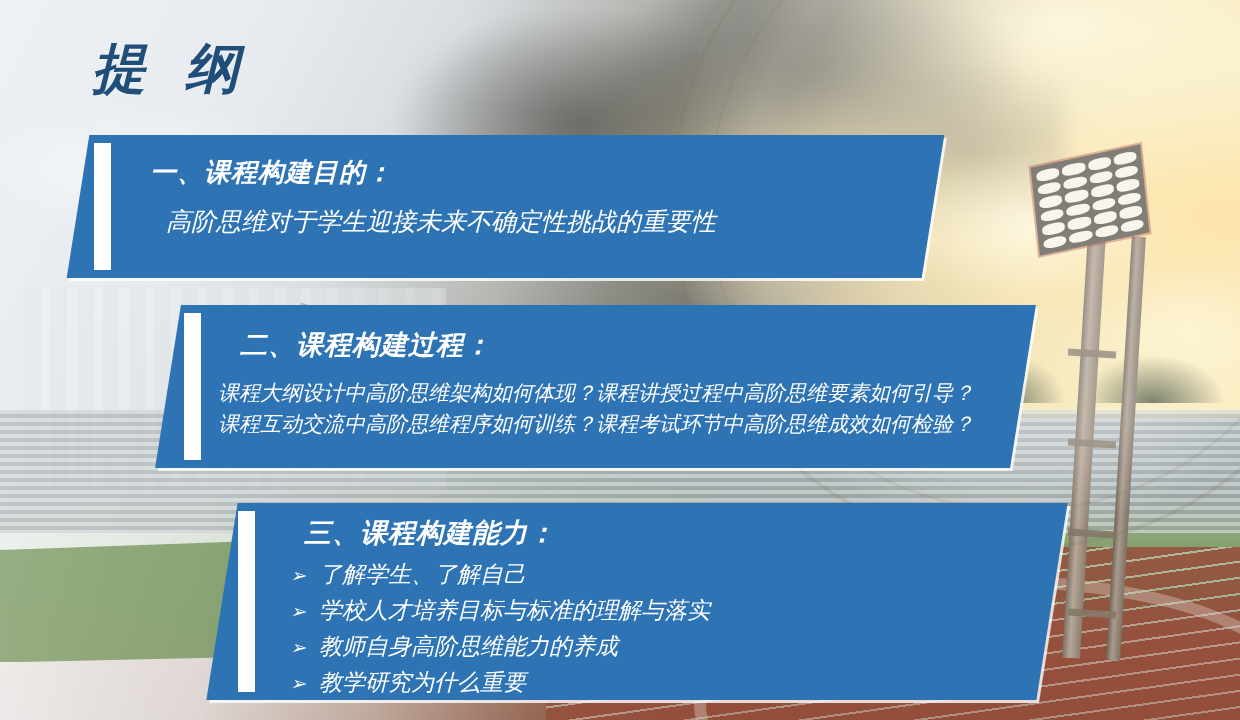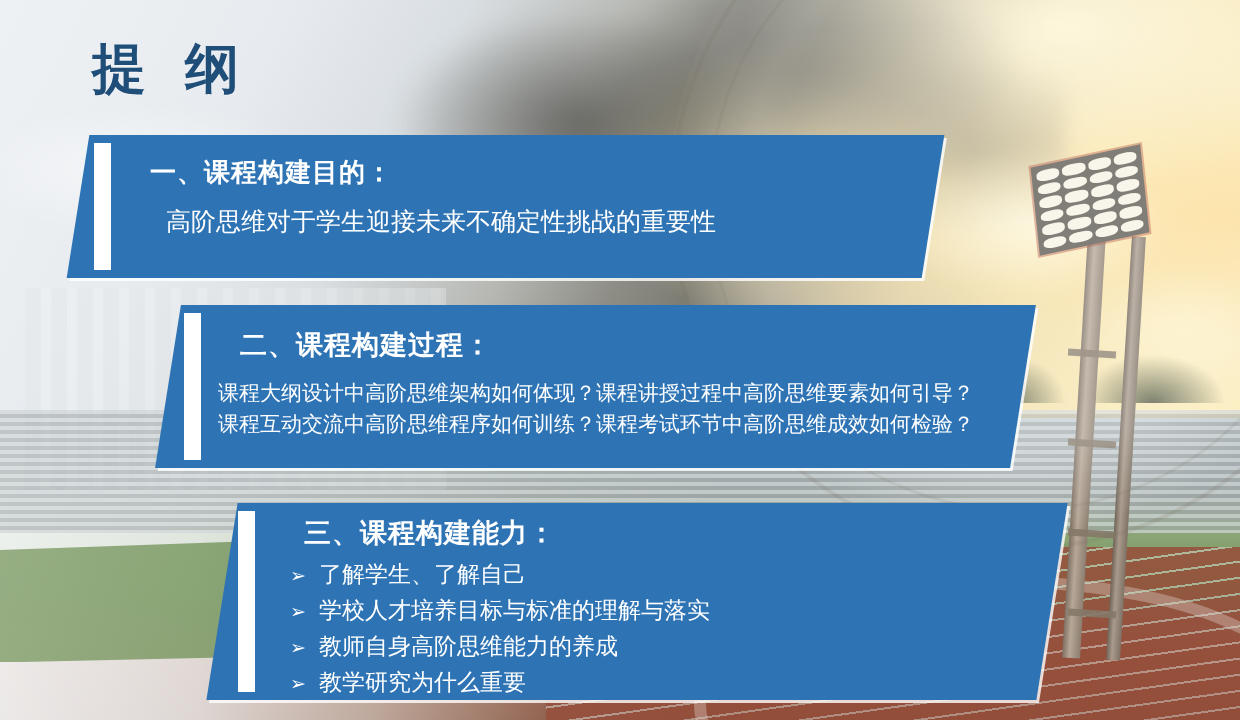--- a/index.html
+++ b/index.html
@@ -9,20 +9,21 @@
     overflow:hidden;
     font-family:"Liberation Sans", sans-serif;
   }
 
   
   #slide {
     position:relative;
     width:1240px; height:720px;
     overflow:hidden;
     background:#f2f4f6;
+    font-style:italic;
   }
 
   
   .bg-layer { position:absolute; inset:0; overflow:hidden; }
 
   
   .bg-sky {
     position:absolute; left:0; top:0; width:100%; height:62%;
     background:
       radial-gradient(ellipse 42% 60% at 86% 6%, rgba(255,247,214,.95) 0%, rgba(255,240,196,0) 62%),

